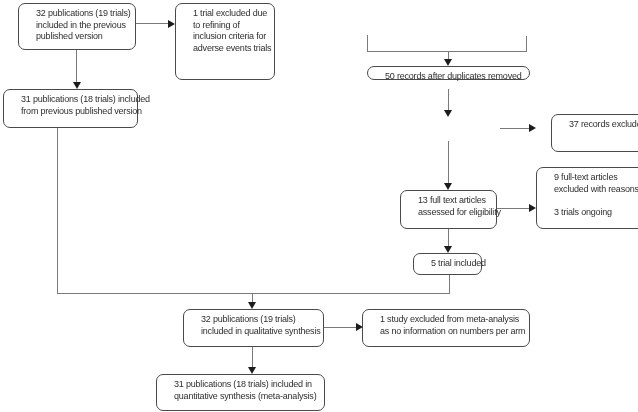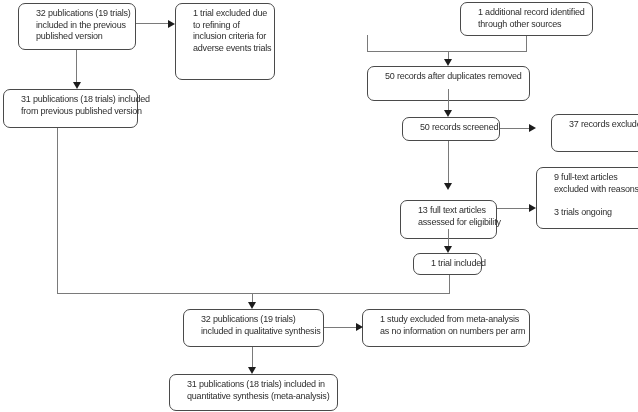--- a/index.html
+++ b/index.html
@@ -34,65 +34,58 @@
     <span>32 publications (19 trials)
 included in the previous
 published version</span>
   </div>
   <div class="box" style="left:175px;top:3px;width:100px;height:77px">
     <span>1 trial excluded due
 to refining of
 inclusion criteria for
 adverse events trials</span>
   </div>
-  <div class="box" style="left:460px;top:2px;width:133px;height:34px">
-    <span>1 additional record identified
-through other sources</span>
-  </div>
 
-  <div class="box" style="left:367px;top:66px;width:163px;height:35px">
+  <div class="box" style="left:367px;top:66px;width:163px;height:14px">
     <span>50 records after duplicates removed</span>
   </div>
   <div class="box" style="left:3px;top:89px;width:135px;height:39px">
     <span>31 publications (18 trials) included
 from previous published version</span>
   </div>
 
-  <div class="box" style="left:402px;top:117px;width:98px;height:24px">
-    <span>50 records screened</span>
-  </div>
   <div class="box" style="left:551px;top:114px;width:97px;height:38px">
     <span>37 records excluded</span>
   </div>
 
-  <div class="box" style="left:400px;top:200px;width:97px;height:39px">
+  <div class="box" style="left:400px;top:190px;width:97px;height:39px">
     <span>13 full text articles
 assessed for eligibility</span>
   </div>
   <div class="box" style="left:536px;top:167px;width:118px;height:62px">
     <span>9 full-text articles
 excluded with reasons
 
 3 trials ongoing</span>
   </div>
 
   <div class="box" style="left:413px;top:253px;width:69px;height:22px">
-    <span>1 trial included</span>
+    <span>5 trial included</span>
   </div>
 
   <div class="box" style="left:183px;top:309px;width:141px;height:38px">
     <span>32 publications (19 trials)
 included in qualitative synthesis</span>
   </div>
   <div class="box" style="left:362px;top:309px;width:168px;height:38px">
     <span>1 study excluded from meta-analysis
 as no information on numbers per arm</span>
   </div>
 
-  <div class="box" style="left:169px;top:374px;width:169px;height:37px">
+  <div class="box" style="left:156px;top:374px;width:169px;height:37px">
     <span>31 publications (18 trials) included in
 quantitative synthesis (meta-analysis)</span>
   </div>
 
   <div class="line" style="left:136px;top:23px;width:33px;height:1px"></div>
   <div class="arrow right" style="left:168px;top:20px"></div>
 
   <div class="line" style="left:76px;top:50px;width:1px;height:34px"></div>
   <div class="arrow down" style="left:73px;top:82px"></div>
 

